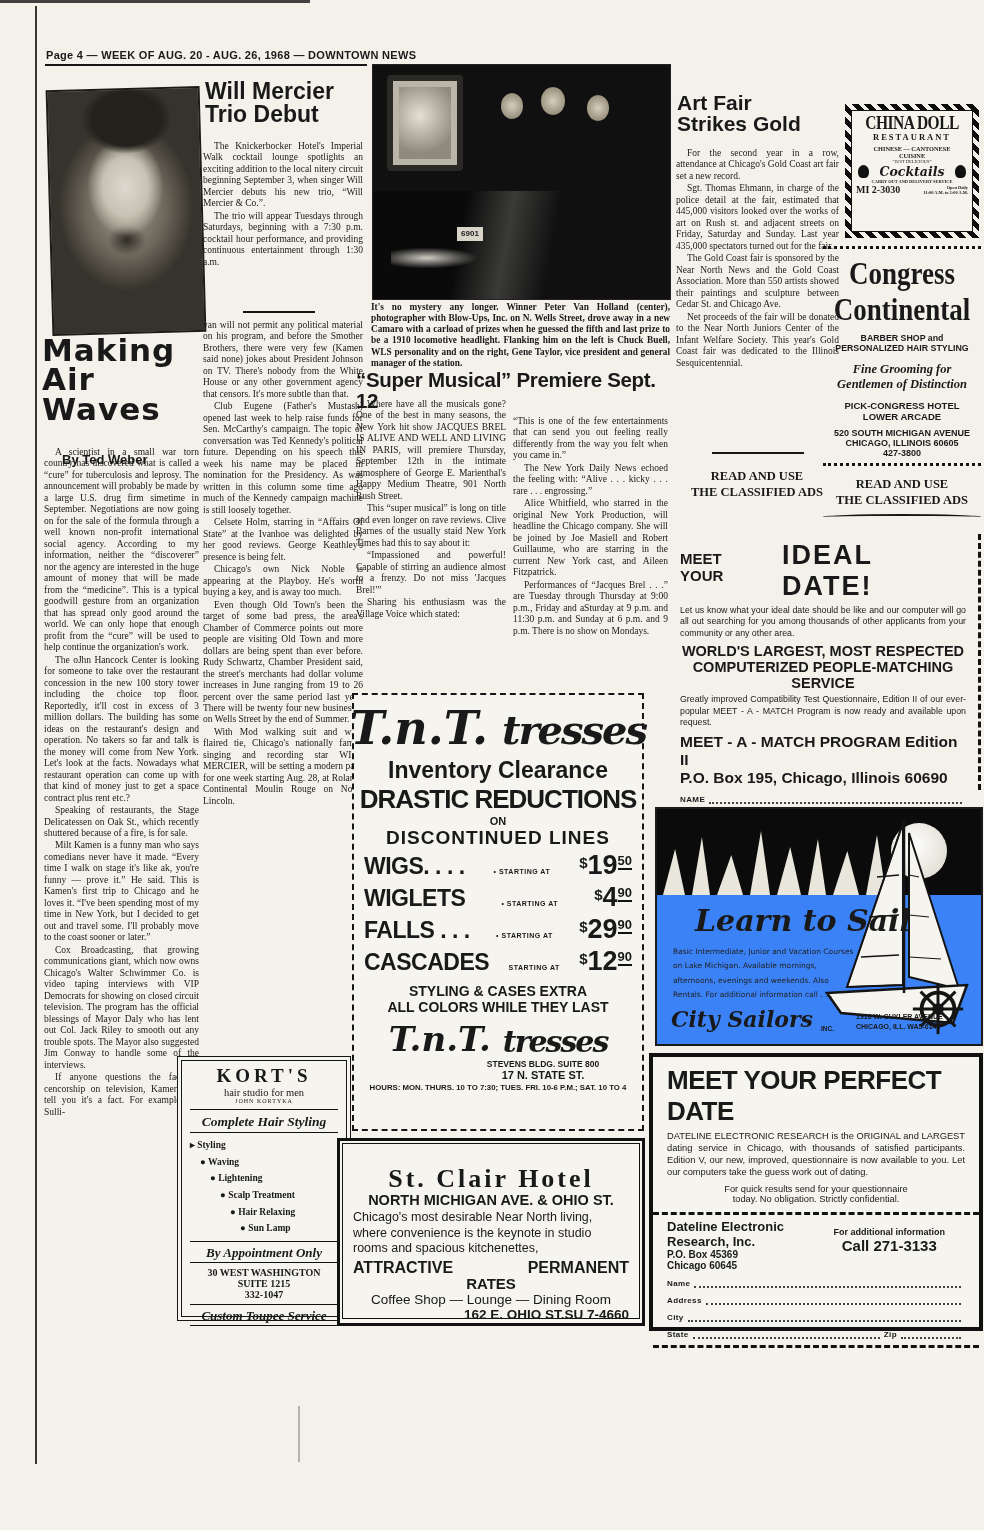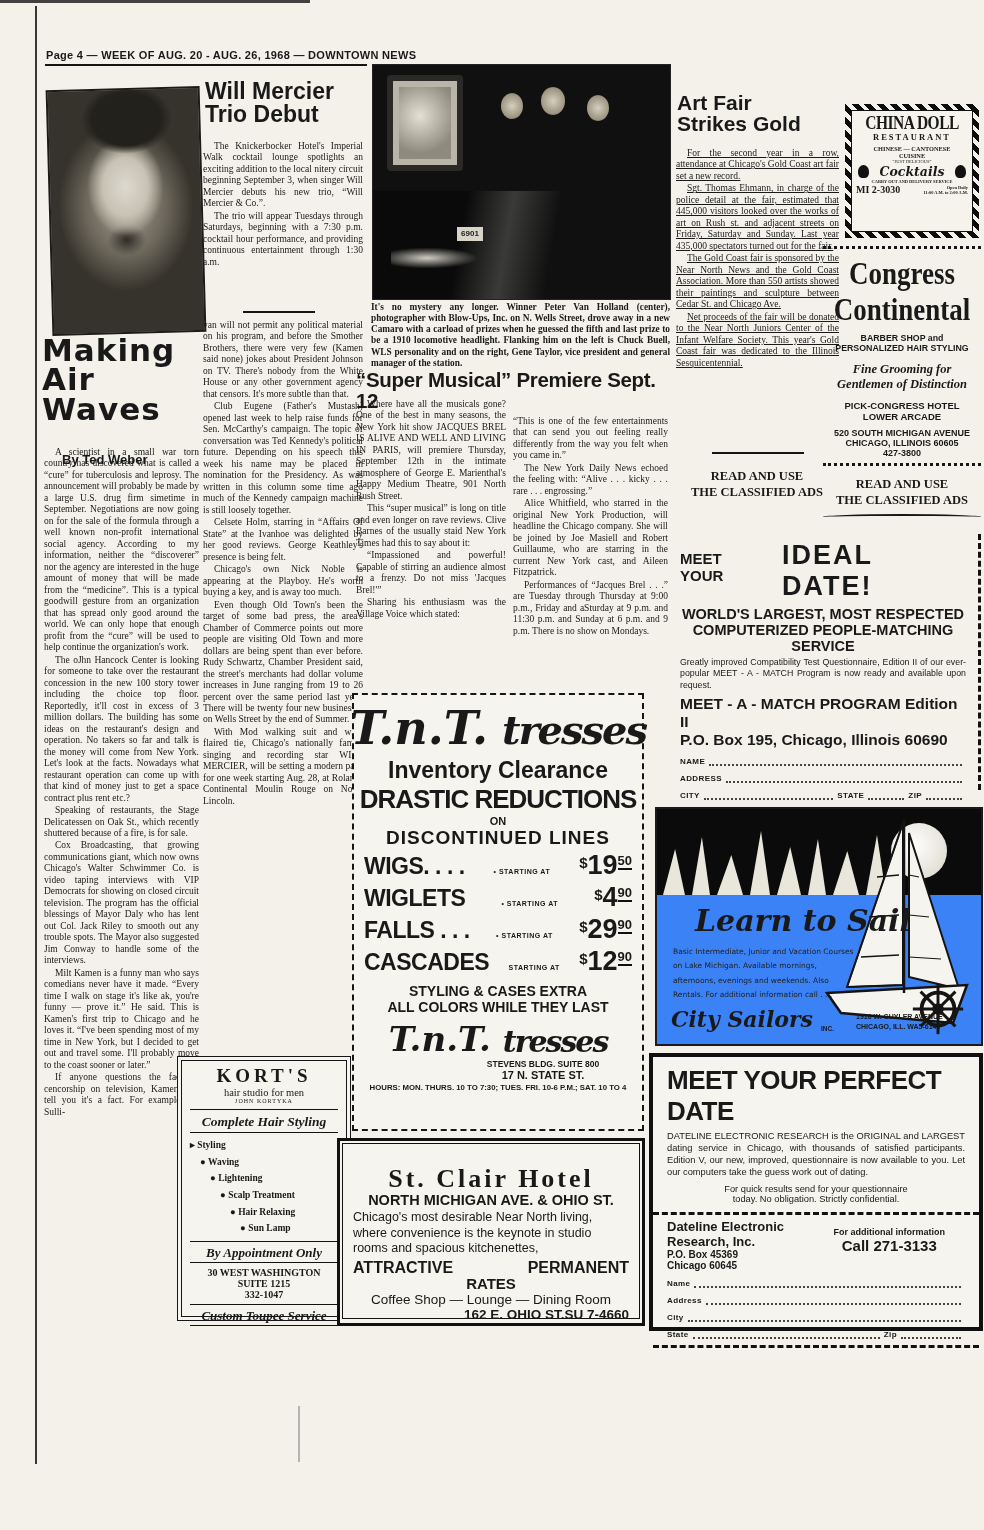--- a/index.html
+++ b/index.html
@@ -85,22 +85,22 @@
   <div class="abs maw" style="left:42px;top:336px;width:170px;">
     <div>Making</div>
     <div>Air</div>
     <div>Waves</div>
   </div>
   <div class="abs sans b" style="left:62px;top:452px;font-size:13px;">By Ted Weber</div>
   <div class="abs colbody" style="left:44px;top:447px;width:155px;height:878px;">
     <p>A scientist in a small war torn country has discovered what is called a “cure” for tuberculosis and leprosy. The announcement will probably be made by a large U.S. drug firm simetime in September. Negotiations are now going on for the sale of the formula through a well known non-profit international social agency. According to my information, neither the “discoverer” nor the agency are interested in the huge amount of money that will be made from the “medicine”. This is a typical goodwill gesture from an organization that has spread only good around the world. We can only hope that enough profit from the “cure” will be used to help continue the organization's work.</p>
     <p>The oJhn Hancock Center is looking for someone to take over the restaurant concession in the new 100 story tower including the choice top floor. Reportedly, it'll cost in excess of 3 million dollars. The building has some ideas on the restaurant's design and operation. No takers so far and talk is the money will come from New York. Let's look at the facts. Nowadays what restaurant operation can come up with that kind of money just to get a space contract plus rent etc.?</p>
     <p>Speaking of restaurants, the Stage Delicatessen on Oak St., which recently shuttered because of a fire, is for sale.</p>
+    <p>Milt Kamen is a funny man who says comedians never have it made. “Every time I walk on stage it's like ak, you're funny — prove it.” He said. This is Kamen's first trip to Chicago and he loves it. “I've been spending most of my time in New York, but I decided to get out and travel some. I'll probably move to the coast sooner or later.”</p>
     <p>Cox Broadcasting, that growing communications giant, which now owns Chicago's Walter Schwimmer Co. is video taping interviews with VIP Democrats for showing on closed circuit television. The program has the official blessings of Mayor Daly who has lent out Col. Jack Riley to smooth out any trouble spots. The Mayor also suggested Jim Conway to handle some of the interviews.</p>
-    <p>Milt Kamen is a funny man who says comedians never have it made. “Every time I walk on stage it's like ak, you're funny — prove it.” He said. This is Kamen's first trip to Chicago and he loves it. “I've been spending most of my time in New York, but I decided to get out and travel some. I'll probably move to the coast sooner or later.”</p>
     <p>If anyone questions the fact of cencorship on television, Kamen will tell you it's a fact. For example, Ed Sulli-</p>
   </div>
 
   <div class="abs headline" style="left:205px;top:80px;font-size:23px;">
     <div>Will Mercier</div>
     <div>Trio Debut</div>
   </div>
   <div class="abs colbody" style="left:203px;top:141px;width:160px;height:165px;">
     <p>The Knickerbocker Hotel's Imperial Walk cocktail lounge spotlights an exciting addition to the local nitery circuit beginning September 3, when singer Will Mercier debuts his new trio, “Will Mercier &amp; Co.”.</p>
     <p>The trio will appear Tuesdays through Saturdays, beginning with a 7:30 p.m. cocktail hour performance, and providing continuous entertainment through 1:30 a.m.</p>
@@ -226,21 +226,21 @@
         <span class="sans b" style="font-size:13.5px;">162 E. OHIO ST.</span>
         <span class="sans b" style="font-size:13.5px;">SU 7-4660</span>
       </div>
     </div>
   </div>
 
   <div class="abs headline" style="left:677px;top:92px;font-size:21px;">
     <div>Art Fair</div>
     <div>Strikes Gold</div>
   </div>
-  <div class="abs colbody" style="left:676px;top:148px;width:163px;height:296px;text-decoration:underline;">
+  <div class="abs colbody" style="left:676px;top:148px;width:163px;height:296px;">
     <p>For the second year in a row, attendance at Chicago's Gold Coast art fair set a new record.</p>
     <p>Sgt. Thomas Ehmann, in charge of the police detail at the fair, estimated that 445,000 visitors looked over the works of art on Rush st. and adjacent streets on Friday, Saturday and Sunday. Last year 435,000 spectators turned out for the fair.</p>
     <p>The Gold Coast fair is sponsored by the Near North News and the Gold Coast Association. More than 550 artists showed their paintings and sculpture between Cedar St. and Chicago Ave.</p>
     <p>Net proceeds of the fair will be donated to the Near North Juniors Center of the Infant Welfare Society. This year's Gold Coast fair was dedicated to the Illinois Sesquicentennial.</p>
   </div>
   <div class="abs rule" style="left:712px;top:452px;width:92px;height:2px;"></div>
   <div class="abs ctr serif b" style="left:672px;top:468px;width:170px;font-size:12.5px;line-height:1.3;">
     <div>READ AND USE</div>
     <div>THE CLASSIFIED ADS</div>
   </div>
@@ -291,20 +291,21 @@
       <div>THE CLASSIFIED ADS</div>
     </div>
     <div class="wavyrow" style="margin-top:5px;"></div>
   </div>
 
   <div class="abs" style="left:668px;top:534px;width:313px;height:256px;border-right:3px dashed #111;padding:6px 12px;box-sizing:border-box;">
     <div style="display:flex;align-items:baseline;gap:16px;">
       <span class="sans b" style="font-size:15px;">MEET YOUR</span>
       <span class="sans b" style="font-size:27px;letter-spacing:2px;">IDEAL DATE!</span>
     </div>
+    <div class="sans" style="font-size:8.8px;line-height:1.3;margin-top:3px;text-align:justify;">Let us know what your ideal date should be like and our computer will go all out searching for you among thousands of other applicants from your community or any other area.</div>
     <div class="ctr sans b" style="font-size:14.5px;margin-top:4px;">WORLD'S LARGEST, MOST RESPECTED</div>
     <div class="ctr sans b" style="font-size:14.5px;">COMPUTERIZED PEOPLE-MATCHING</div>
     <div class="ctr sans b" style="font-size:14.5px;">SERVICE</div>
     <div class="sans" style="font-size:8.8px;line-height:1.3;margin-top:3px;text-align:justify;">Greatly improved Compatibility Test Questionnaire, Edition II of our ever-popular MEET - A - MATCH Program is now ready and available upon request.</div>
     <div class="sans b" style="font-size:15.5px;margin-top:4px;">MEET - A - MATCH PROGRAM Edition II</div>
     <div class="sans b" style="font-size:15.5px;">P.O. Box 195, Chicago, Illinois 60690</div>
     <div class="formrow">
         <span>NAME</span>
         <span class="dotline"></span>
       </div>

